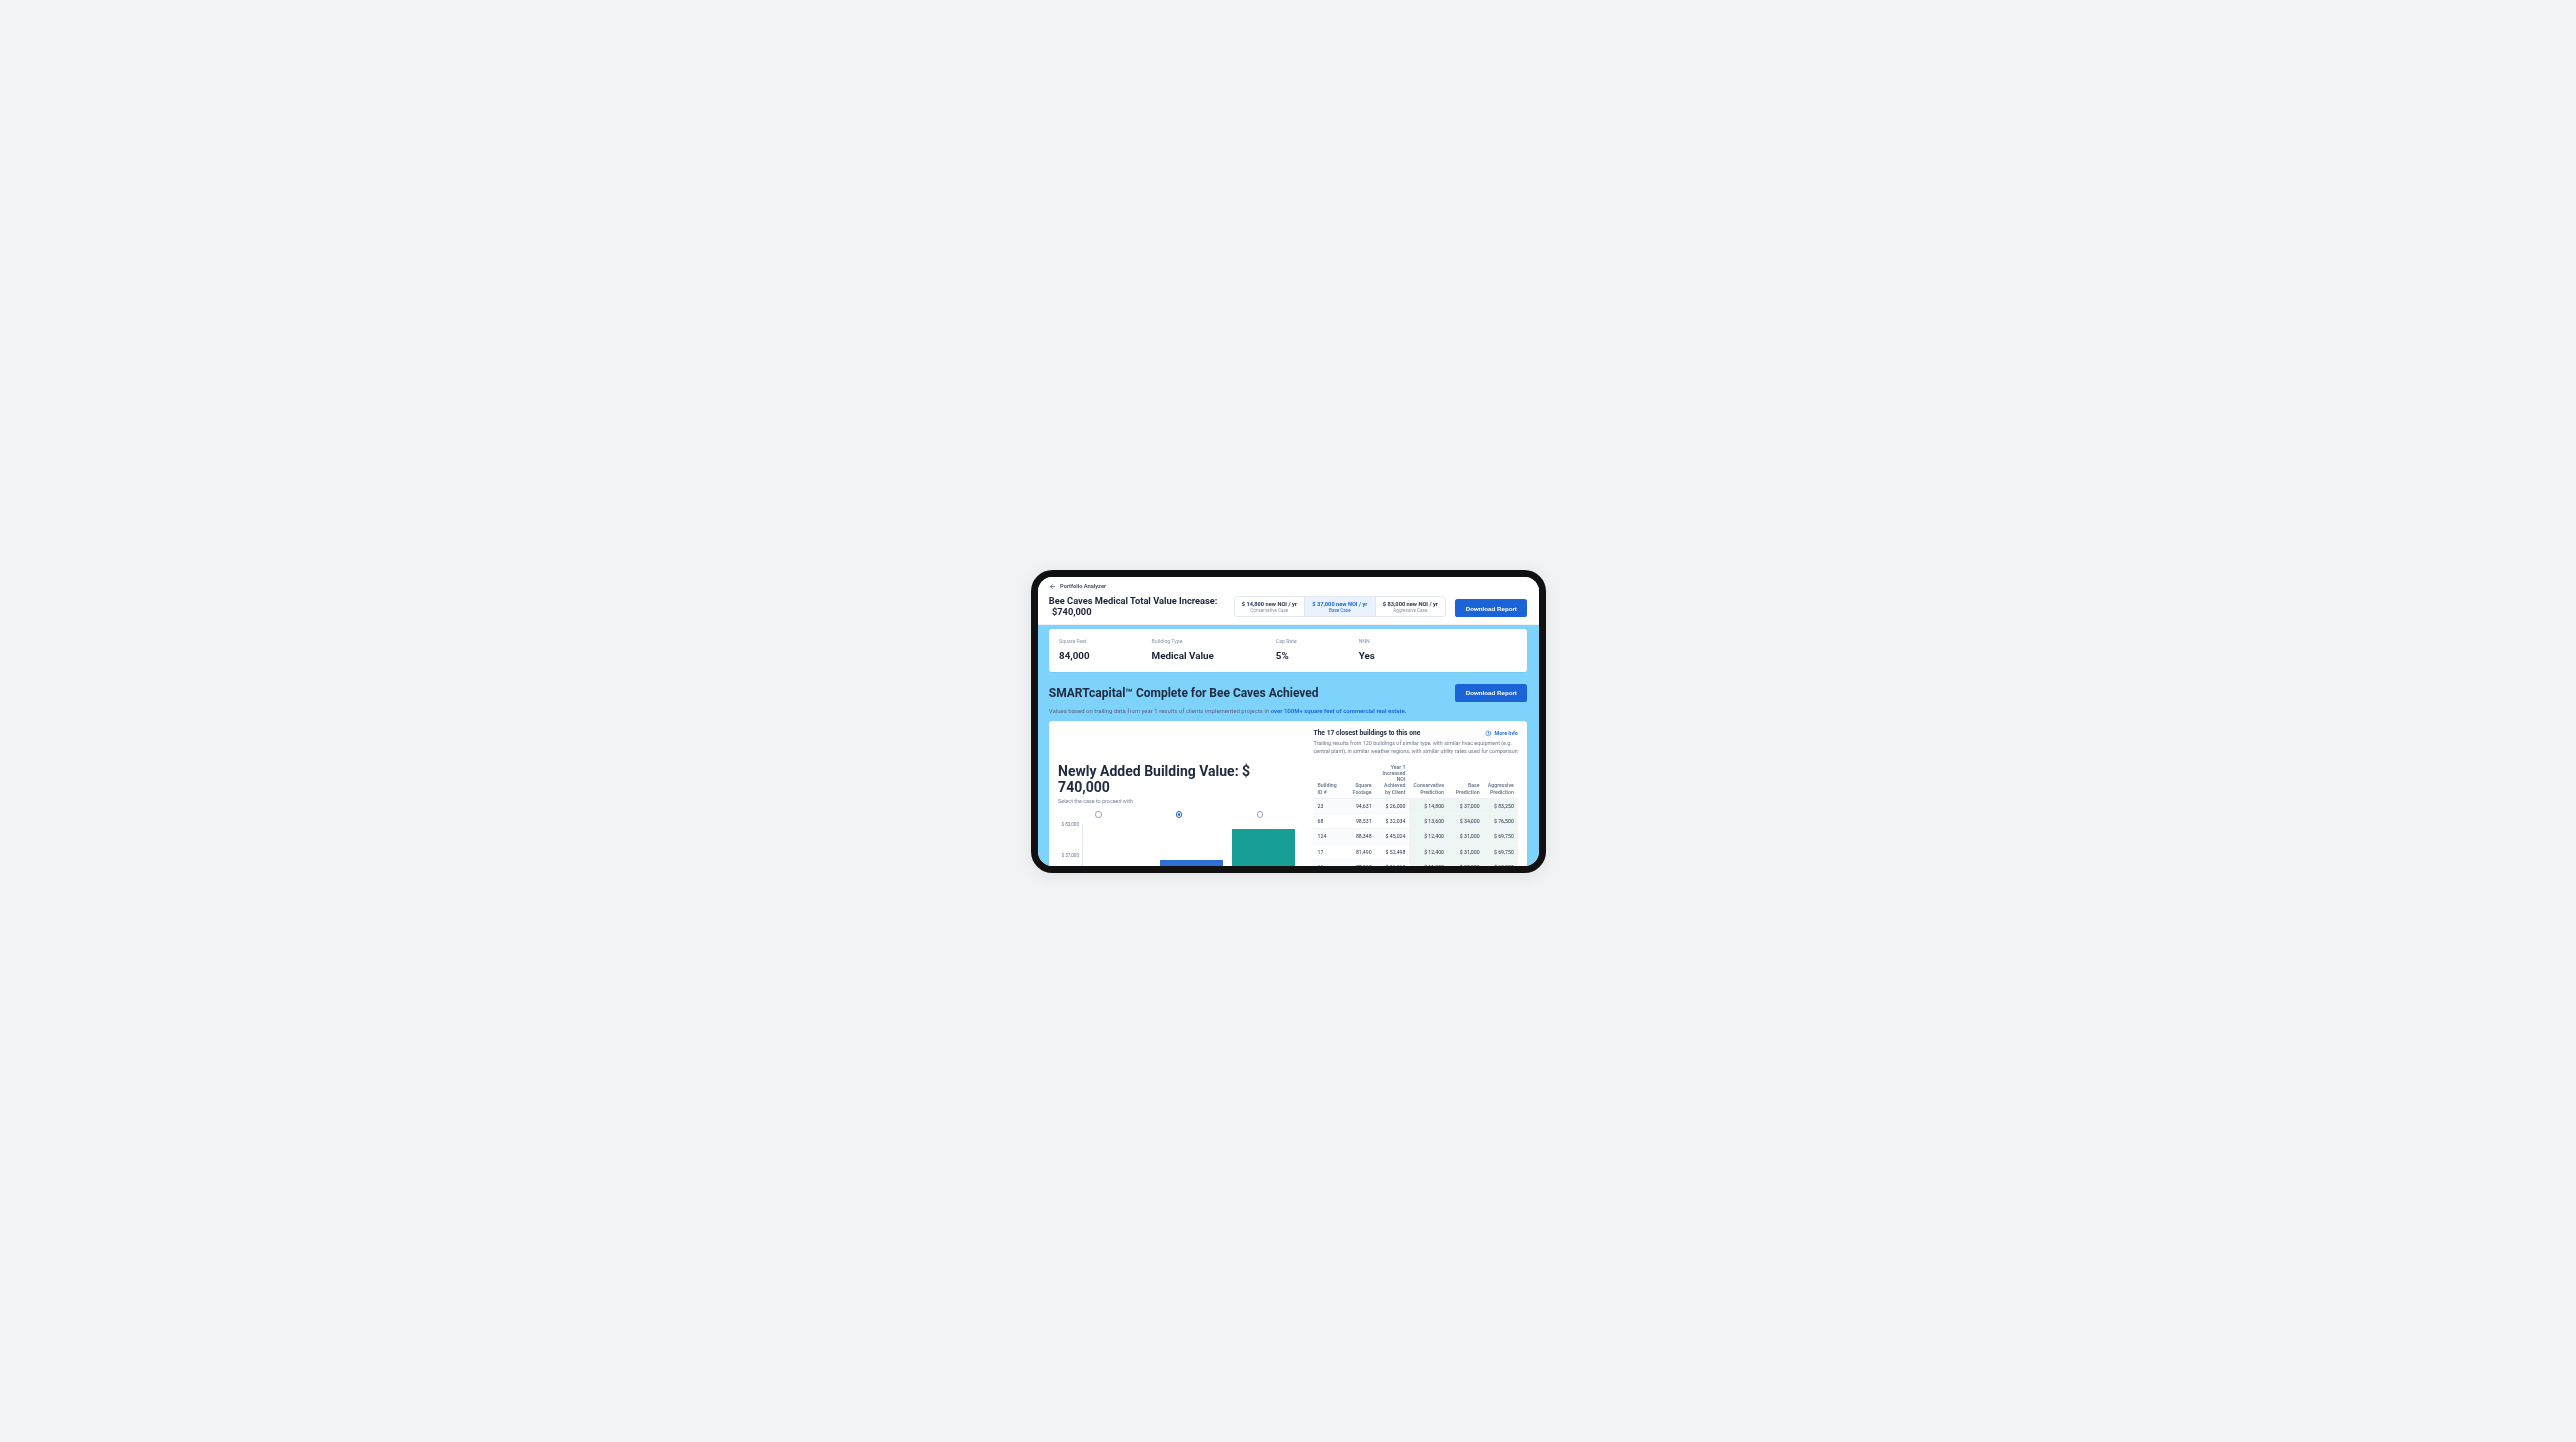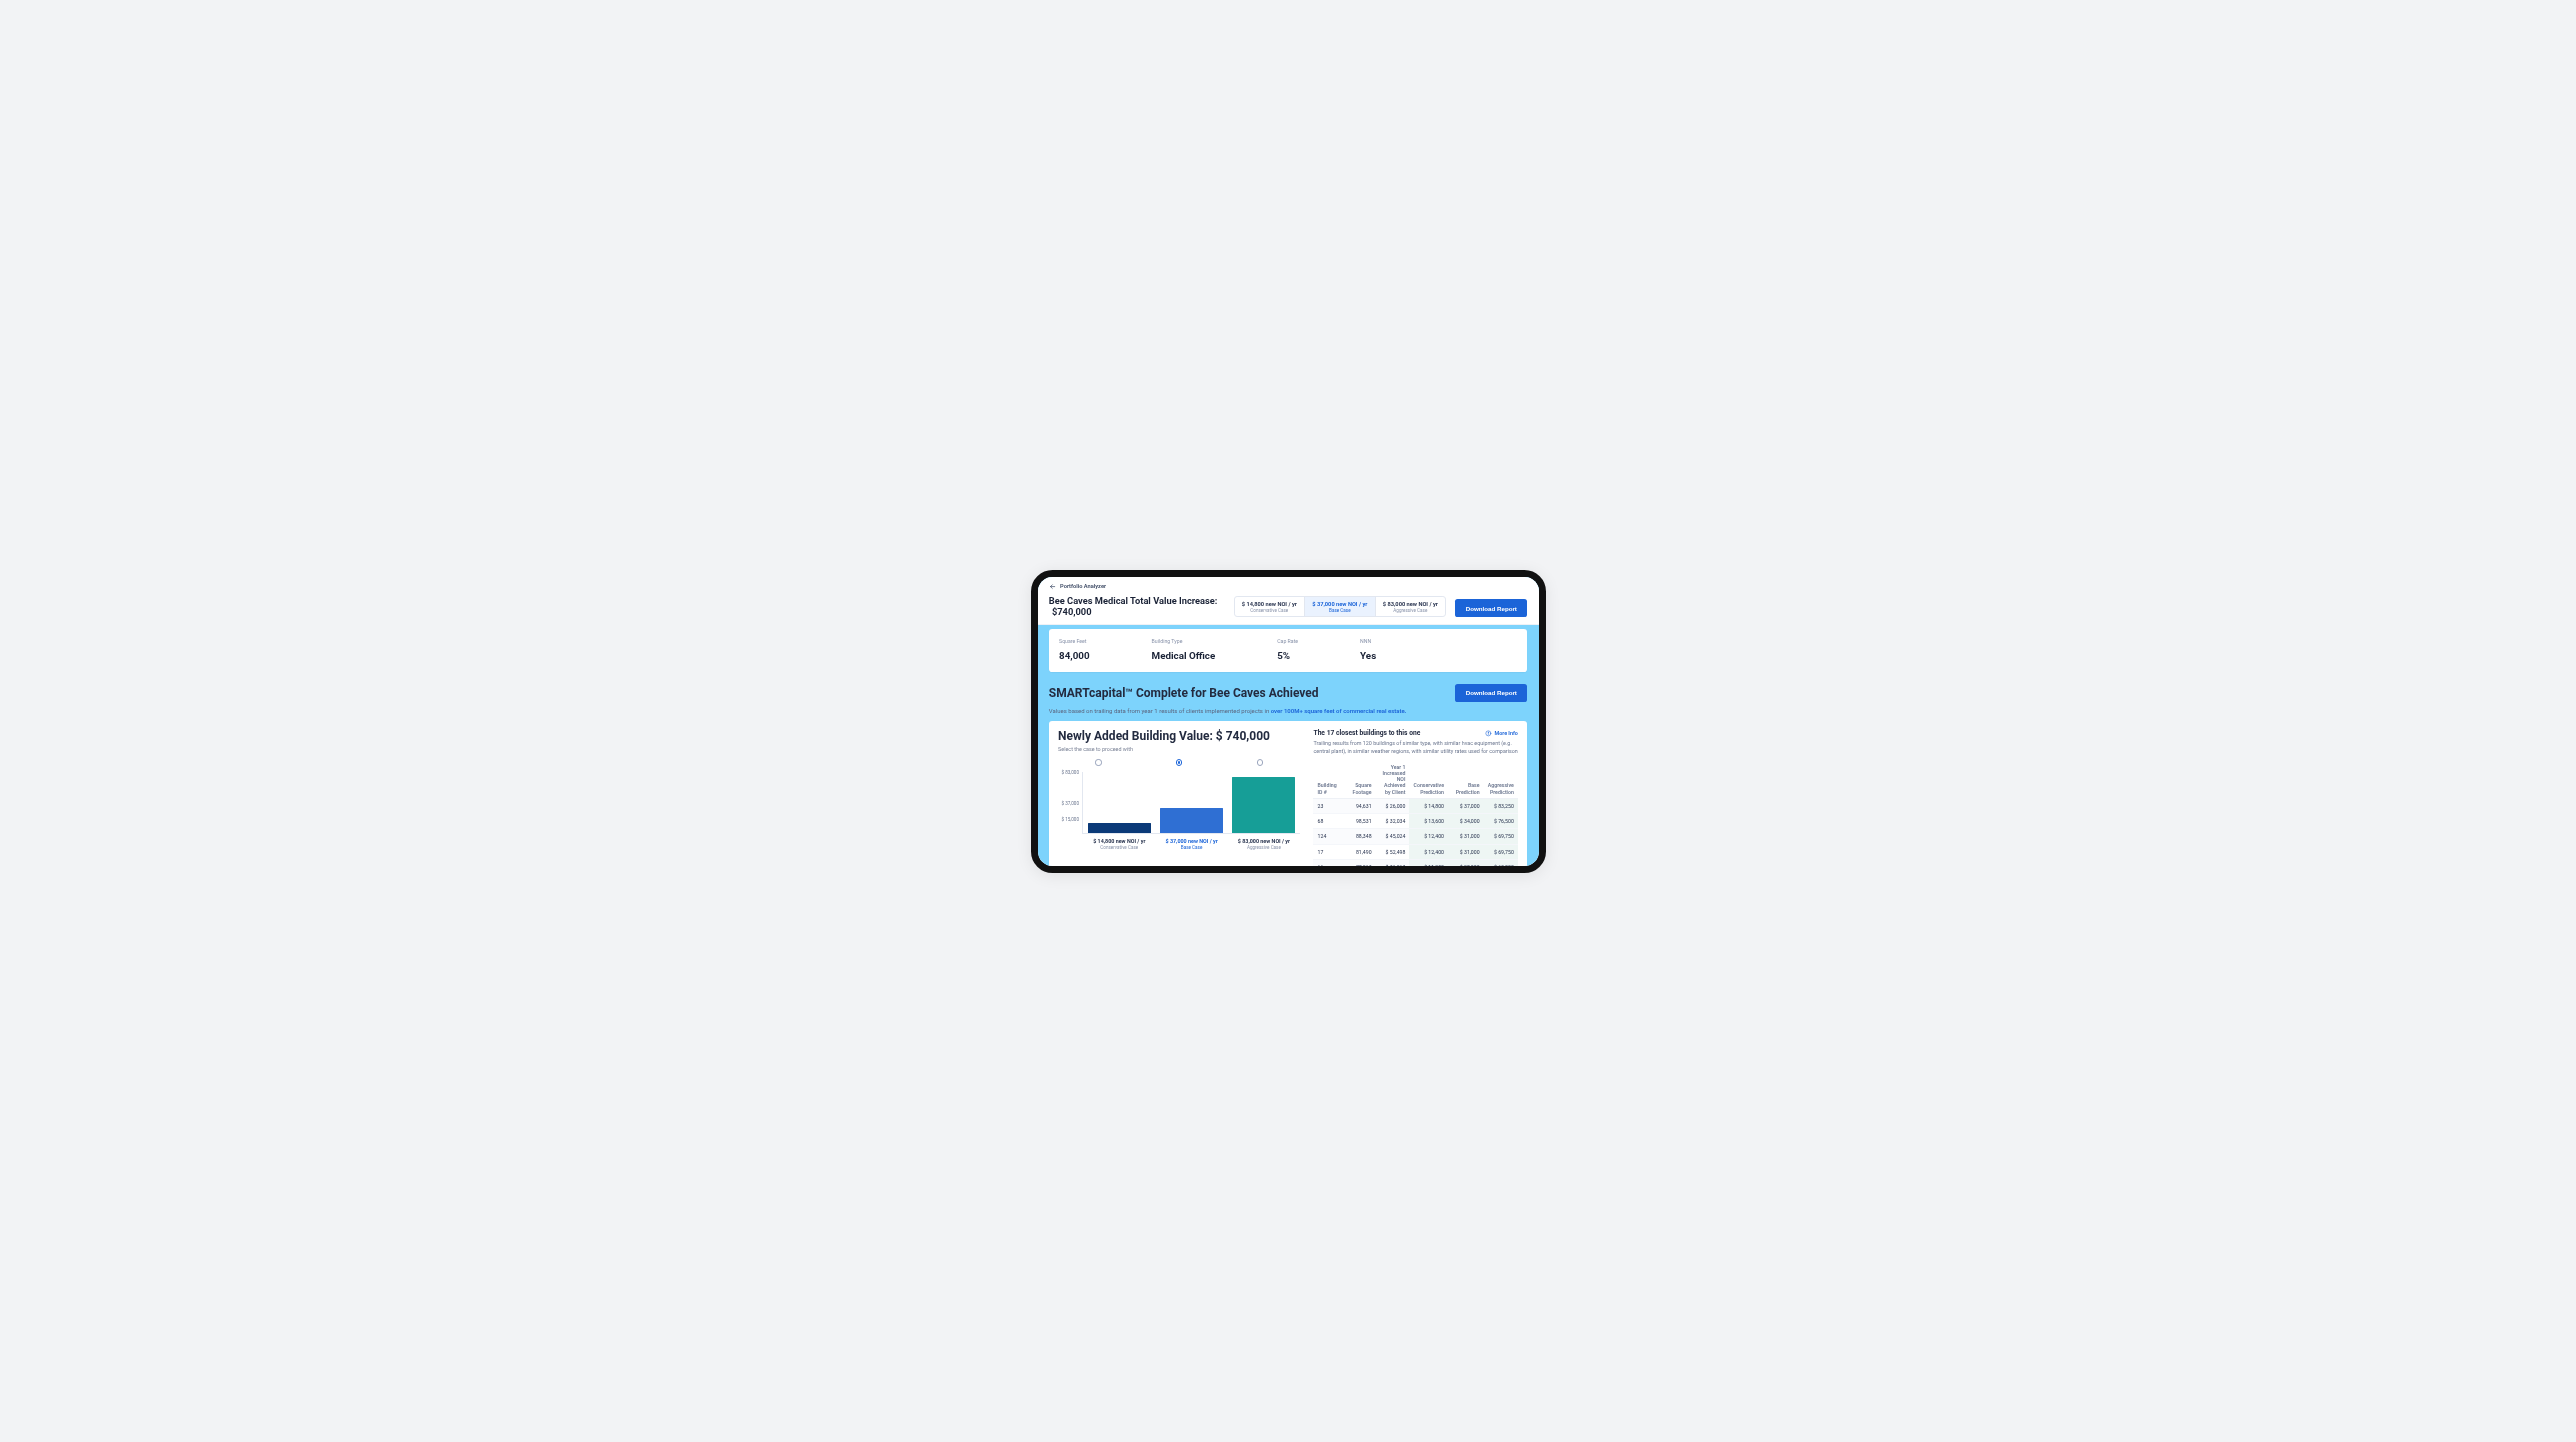--- a/index.html
+++ b/index.html
@@ -97,21 +97,21 @@
 
   .panel {
     background: #fff; border-radius: 3.1px;
     margin-top: 7.2px; padding: 8.2px 9.3px 9.3px;
     display: flex; gap: 13.4px;
     box-shadow: 0 0.5px 1px rgba(20,30,60,0.04);
   }
   .left { width: 242px; }
   .right { flex: 1; }
 
-  .left h3 { font-size: 12px; font-weight: 700; color: #232b40; }
+  .left h3 { font-size: 14px; font-weight: 700; color: #232b40; margin-top: 34px; }
   .left .hint { font-size: 5.4px; color: #7a8296; margin-top: 3.1px; }
 
   .radios { display: flex; margin-top: 7.2px; }
   .radios .rcell { flex: 1; display:flex; justify-content:center; }
   .radio {
     width: 6.2px; height: 6.2px; border: 1px solid #9aa5bd; border-radius: 50%;
     display: inline-block; position: relative; cursor: pointer;
   }
   .radio.sel { border-color: #1b64d8; }
   .radio.sel::after {
@@ -201,21 +201,21 @@
 
     <div class="body">
 
       <div class="facts" id="facts">
           <div class="fact">
             <div class="fl">Square Feet</div>
             <div class="fv">84,000</div>
           </div>
           <div class="fact">
             <div class="fl">Building Type</div>
-            <div class="fv">Medical Office</div>
+            <div class="fv">Medical Value</div>
           </div>
           <div class="fact">
             <div class="fl">Cap Rate</div>
             <div class="fv">5%</div>
           </div>
           <div class="fact">
             <div class="fl">NNN</div>
             <div class="fv">Yes</div>
           </div>
         </div>

